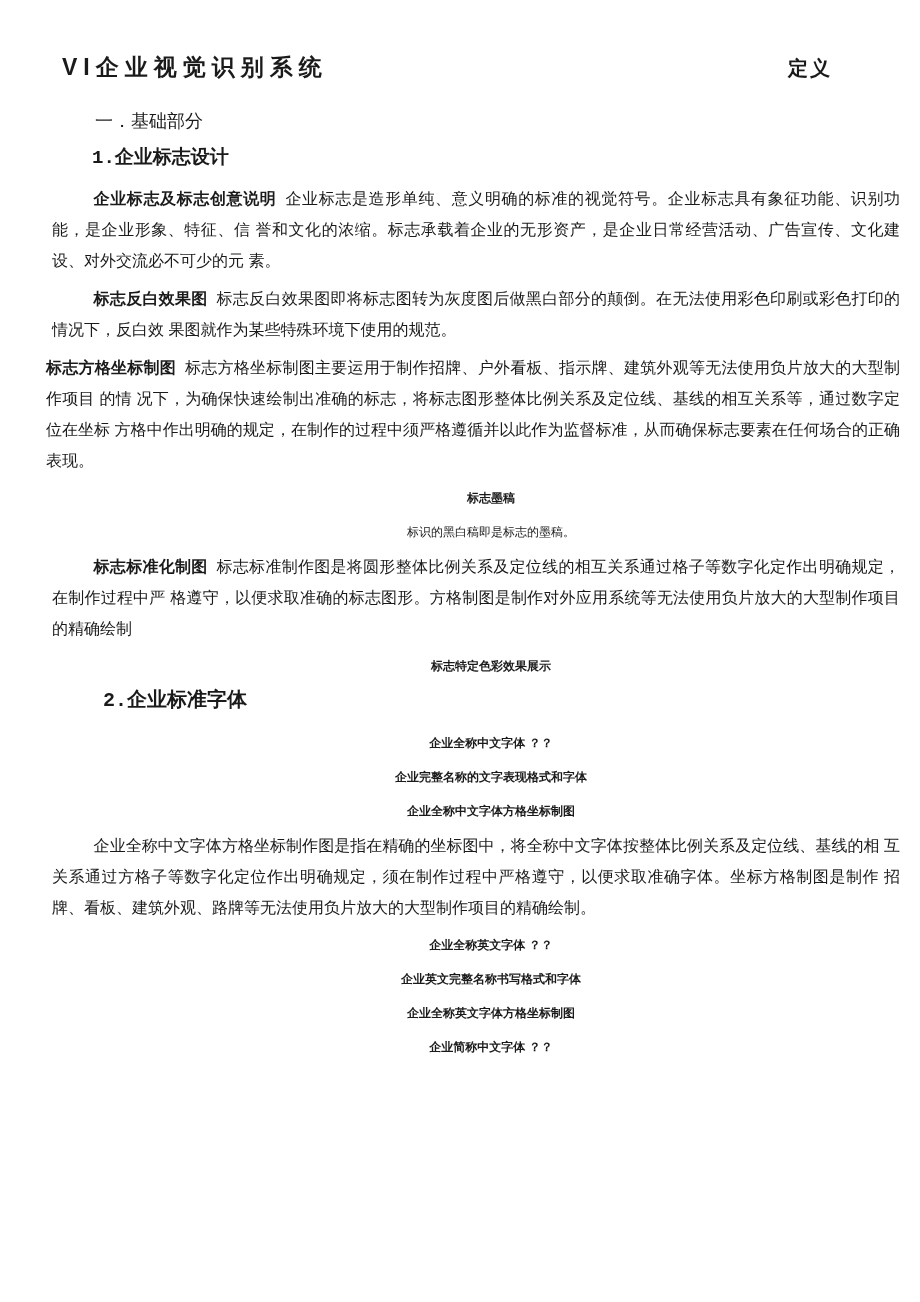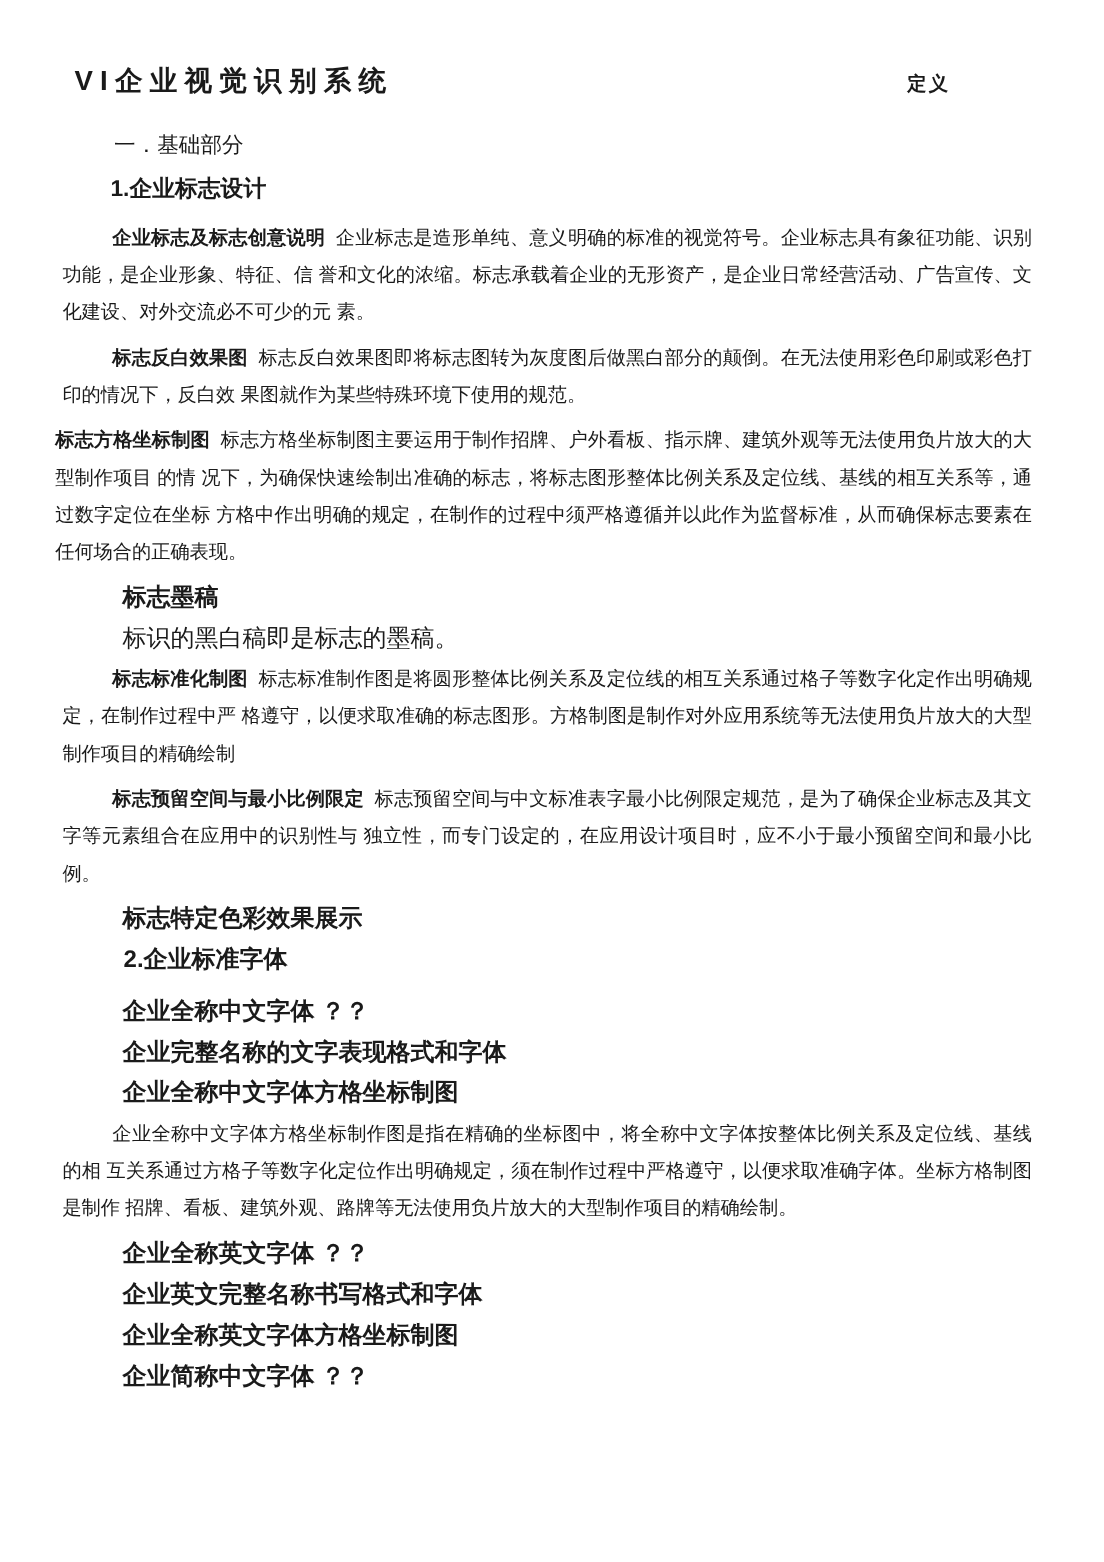--- a/index.html
+++ b/index.html
@@ -8,69 +8,71 @@
     height: 1302px;
     background: #ffffff;
     color: #1a1a1a;
     font-family: "Liberation Sans", "DejaVu Sans", sans-serif;
     overflow: hidden;
   }
   .doc {
     box-sizing: border-box;
     width: 920px;
     height: 1302px;
-    padding: 52px 60px 40px 52px;
+    padding: 52px 20px 40px 52px;
   }
   .doc-header {
     display: flex;
     justify-content: space-between;
     align-items: baseline;
     margin: 0 0 2px 0;
   }
   .doc-title {
     margin: 0 0 0 10px;
     font-size: 23px;
     font-weight: bold;
     letter-spacing: 6px;
     white-space: nowrap;
   }
   .corner-label {
-    font-size: 16px;
+    font-size: 20px;
     font-weight: bold;
     letter-spacing: 2px;
     margin-right: 68px;
   }
   .sec-h1 {
     margin: 26px 0 0 43px;
     font-size: 18px;
     font-weight: normal;
   }
   .sec-h2 {
     margin: 11px 0 13px 40px;
     font-size: 19px;
     font-weight: bold;
+    font-family: Liberation Mono, monospace;
   }
   .sec-h2.mid {
     margin: 4px 0 15px 51px;
     font-size: 20px;
   }
   .para {
     margin: 0 0 7px 0;
     font-size: 16px;
     line-height: 31px;
     text-align: justify;
     text-indent: 2.6em;
   }
   .para.no-indent { text-indent: 0; margin-left: -6px; }
   .lead { font-weight: bold; margin-right: 9px; }
   .line {
     margin: 0 0 3px 0;
-    font-size: 20px;
+    font-size: 12px;
     line-height: 31px;
     text-indent: 2.5em;
+    text-align: center;
   }
   .line.bold { font-weight: bold; }
 </style>
 </head>
 <body>
 
 <div class="doc">
 
   <header class="doc-header">
     <h1 class="doc-title">VI企业视觉识别系统</h1>
@@ -86,21 +88,20 @@
   <p class="para"><span class="lead">标志反白效果图</span><span>标志反白效果图即将标志图转为灰度图后做黑白部分的颠倒。在无法使用彩色印刷或彩色打印的情况下，反白效 果图就作为某些特殊环境下使用的规范。</span></p>
 
   <p class="para no-indent"><span class="lead">标志方格坐标制图</span><span>标志方格坐标制图主要运用于制作招牌、户外看板、指示牌、建筑外观等无法使用负片放大的大型制作项目 的情 况下，为确保快速绘制出准确的标志，将标志图形整体比例关系及定位线、基线的相互关系等，通过数字定位在坐标 方格中作出明确的规定，在制作的过程中须严格遵循并以此作为监督标准，从而确保标志要素在任何场合的正确表现。</span></p>
 
   <p class="line bold">标志墨稿</p>
 
   <p class="line">标识的黑白稿即是标志的墨稿。</p>
 
   <p class="para"><span class="lead">标志标准化制图</span><span>标志标准制作图是将圆形整体比例关系及定位线的相互关系通过格子等数字化定作出明确规定，在制作过程中严 格遵守，以便求取准确的标志图形。方格制图是制作对外应用系统等无法使用负片放大的大型制作项目的精确绘制</span></p>
 
-  <p class="para"><span class="lead">标志预留空间与最小比例限定</span><span>标志预留空间与中文标准表字最小比例限定规范，是为了确保企业标志及其文字等元素组合在应用中的识别性与 独立性，而专门设定的，在应用设计项目时，应不小于最小预留空间和最小比例。</span></p>
 
   <p class="line bold">标志特定色彩效果展示</p>
 
   <h3 class="sec-h2 mid">2.企业标准字体</h3>
 
   <p class="line bold">企业全称中文字体 ？？</p>
 
   <p class="line bold">企业完整名称的文字表现格式和字体</p>
 
   <p class="line bold">企业全称中文字体方格坐标制图</p>

